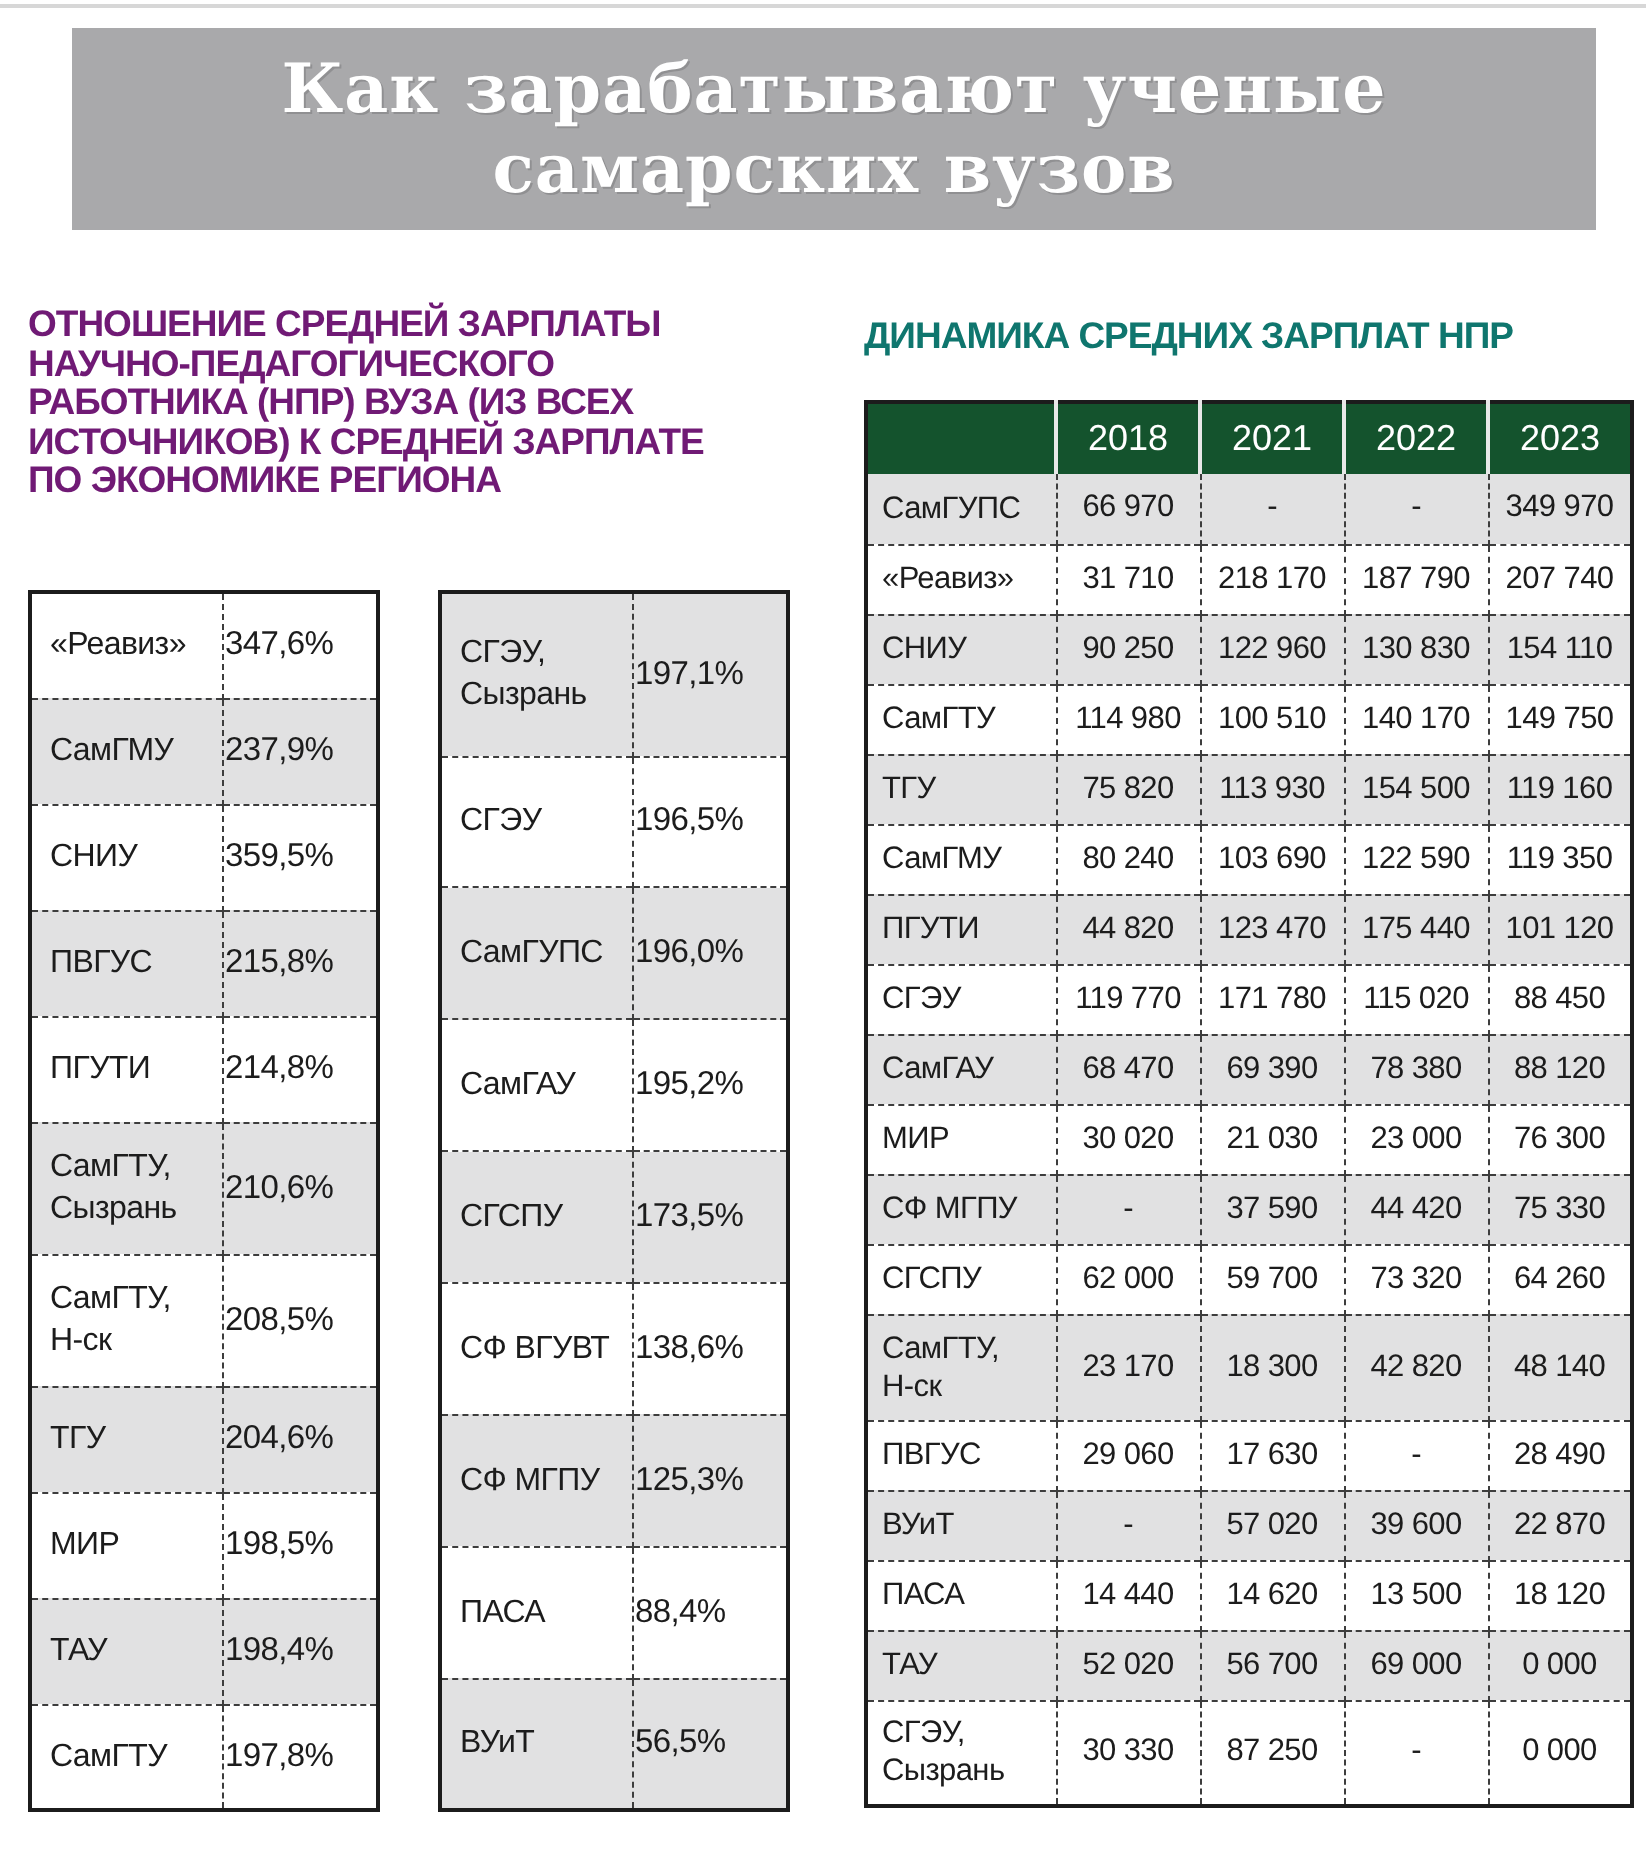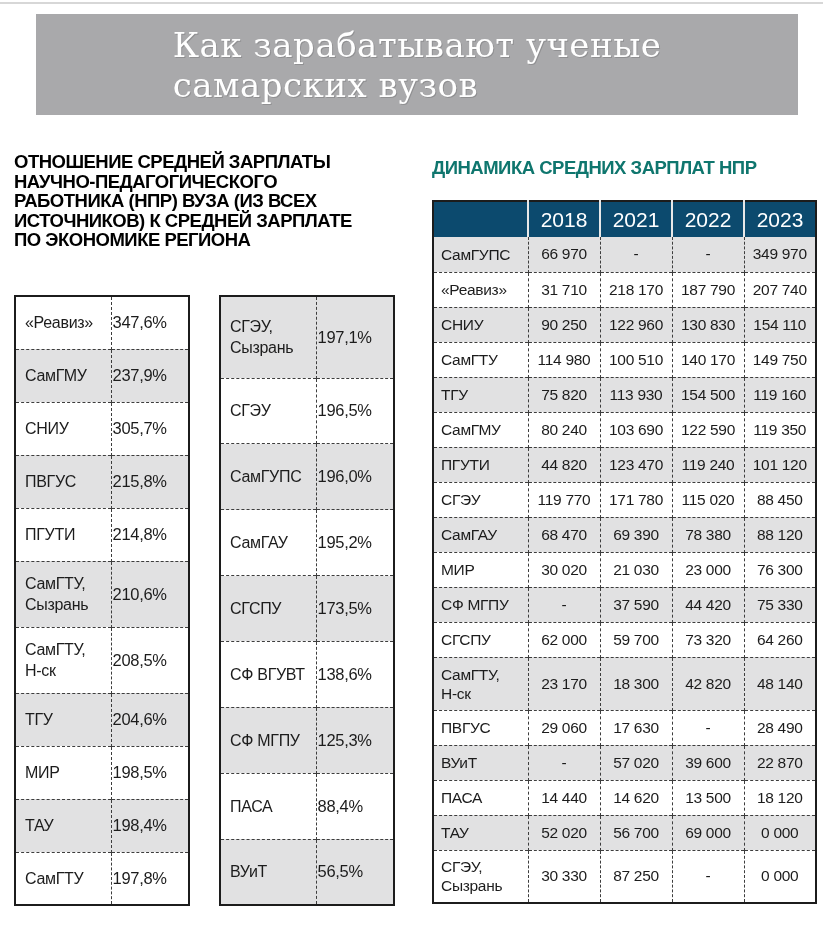--- a/index.html
+++ b/index.html
@@ -6,49 +6,49 @@
   body{
     width:823px;height:929px;background:#ffffff;position:relative;
     font-family:"Liberation Sans", sans-serif;color:#1c1c1c;overflow:hidden;
   }
   .top-rule{position:absolute;top:2px;left:0;width:823px;height:2px;background:#d7d7d7;}
   .banner{
     position:absolute;left:36px;top:14px;width:762px;height:101px;background:#a9a9ab;
     display:flex;align-items:center;justify-content:center;
   }
   .banner-title{
-    font-family:"DejaVu Serif", serif;font-weight:normal;font-size:34px;line-height:40px;
-    color:#ffffff;text-align:left;white-space:pre-line;letter-spacing:0.5px;
+    font-family:"DejaVu Serif", serif;font-weight:bold;font-size:34px;line-height:40px;
+    color:#ffffff;text-align:center;white-space:pre-line;letter-spacing:0.5px;
     text-shadow:1px 1px 0 #909092;
   }
   .ratio-heading{
     position:absolute;left:14px;top:152px;width:400px;
     font-weight:bold;font-size:18.5px;line-height:19.5px;letter-spacing:-0.5px;
-    white-space:pre-line;color:#000000;
+    white-space:pre-line;color:#701a75;
   }
   .dyn-heading{
     position:absolute;left:432px;top:158px;width:380px;
     font-weight:bold;font-size:18.5px;line-height:20px;letter-spacing:-0.5px;color:#0f766e;
   }
   .ratio-tables{position:absolute;left:14px;top:295px;display:flex;gap:29px;}
   table{border-collapse:collapse;table-layout:fixed;}
   .rtable{width:176px;border:2px solid #1c1c1c;}
   .rtable td{
     height:53px;box-sizing:border-box;vertical-align:middle;
     border-top:1px dashed #3d3d3d;font-size:16px;letter-spacing:-0.3px;
   }
   .rtable tr.row-2l td{height:66px;}
   .rtable tr:first-child td{border-top:none;}
   .rtable td.name{width:96px;padding:4px 2px 4px 9px;line-height:21px;white-space:pre-line;}
   .rtable td.val{border-left:1px dashed #3d3d3d;text-align:left;font-size:16.5px;}
   .rtable.t1 tr:nth-child(even){background:#e1e1e2;}
   .rtable.t2 tr:nth-child(odd){background:#e1e1e2;}
   .dtable{position:absolute;left:432px;top:200px;width:385px;border:2px solid #1c1c1c;}
   .dtable th{
-    background:#0c4a6e;color:#ffffff;font-weight:normal;font-size:21px;
+    background:#14532d;color:#ffffff;font-weight:normal;font-size:18px;
     height:36px;box-sizing:border-box;border-left:2px solid #e8e8e8;text-align:center;
     letter-spacing:0px;
   }
   .dtable th.corner{border-left:none;width:95px;}
   .dtable tbody td{
     height:35px;box-sizing:border-box;vertical-align:middle;
     border-top:1px dashed #3d3d3d;font-size:15.5px;letter-spacing:-0.3px;
   }
   .dtable tbody tr.row-2l td{height:53px;}
   .dtable tbody tr:first-child td{border-top:none;}
@@ -78,21 +78,21 @@
       <tr>
           <td class="name">«Реавиз»</td>
           <td class="val">347,6%</td>
         </tr>
       <tr>
           <td class="name">СамГМУ</td>
           <td class="val">237,9%</td>
         </tr>
       <tr>
           <td class="name">СНИУ</td>
-          <td class="val">305,7%</td>
+          <td class="val">359,5%</td>
         </tr>
       <tr>
           <td class="name">ПВГУС</td>
           <td class="val">215,8%</td>
         </tr>
       <tr>
           <td class="name">ПГУТИ</td>
           <td class="val">214,8%</td>
         </tr>
       <tr class="row-2l">
@@ -218,21 +218,21 @@
         <td class="name">СамГМУ</td>
         <td class="num">80 240</td>
         <td class="num">103 690</td>
         <td class="num">122 590</td>
         <td class="num">119 350</td>
       </tr>
     <tr>
         <td class="name">ПГУТИ</td>
         <td class="num">44 820</td>
         <td class="num">123 470</td>
-        <td class="num">119 240</td>
+        <td class="num">175 440</td>
         <td class="num">101 120</td>
       </tr>
     <tr>
         <td class="name">СГЭУ</td>
         <td class="num">119 770</td>
         <td class="num">171 780</td>
         <td class="num">115 020</td>
         <td class="num">88 450</td>
       </tr>
     <tr>

